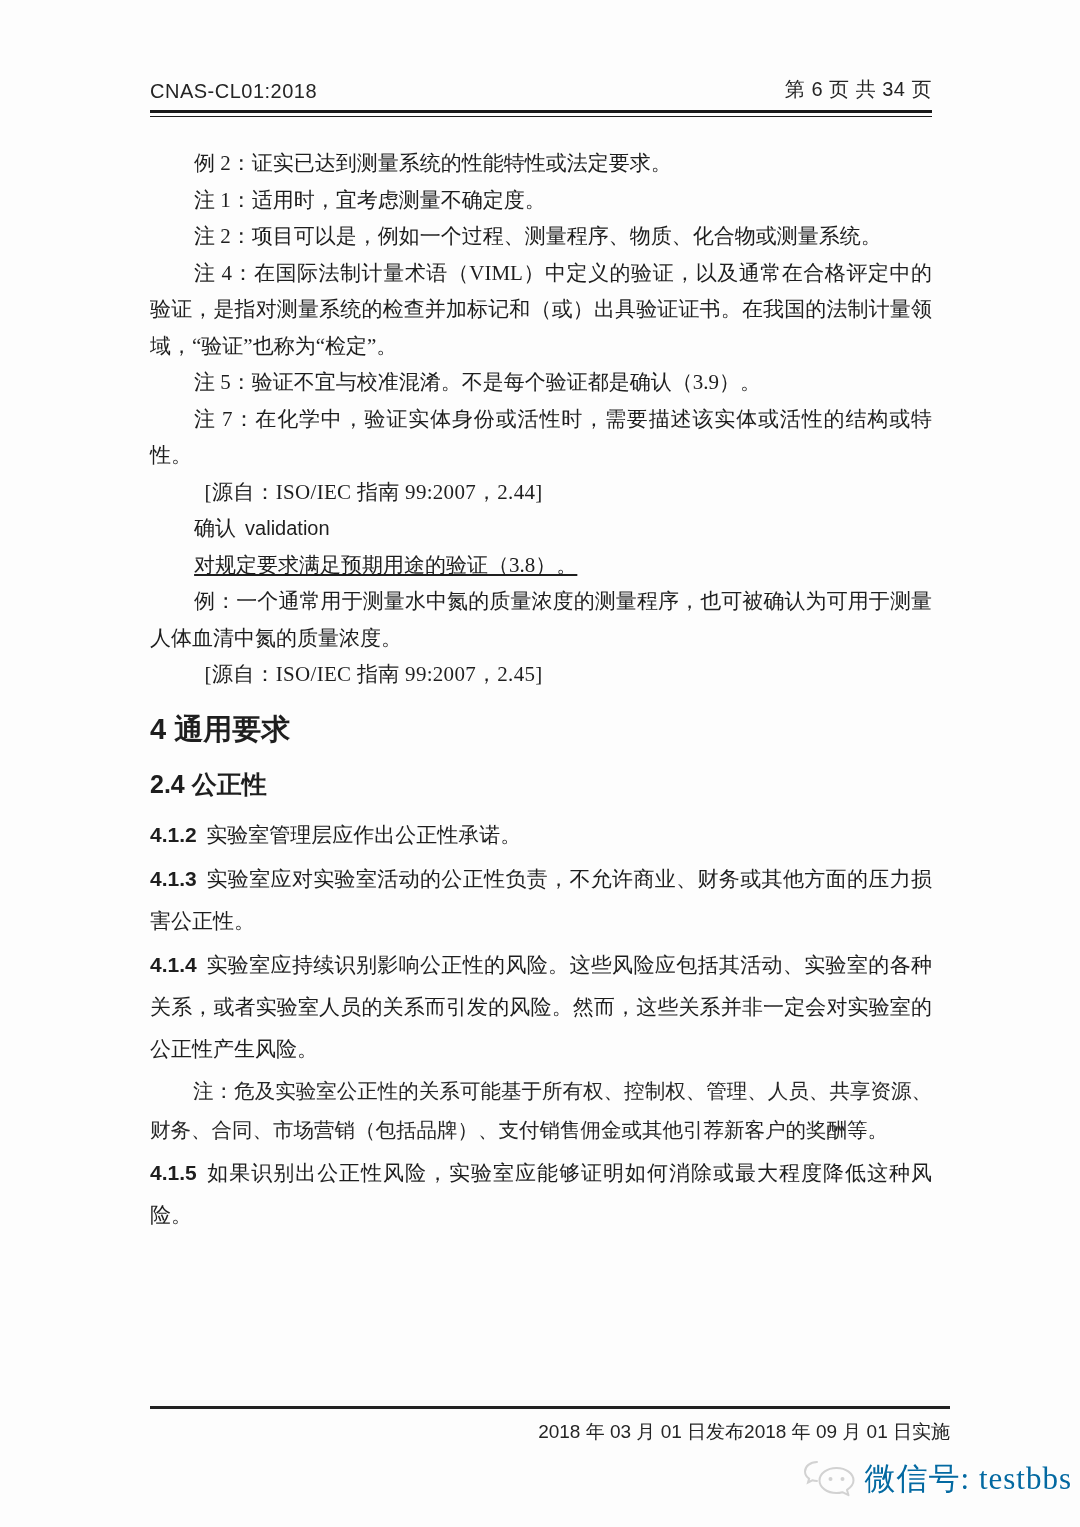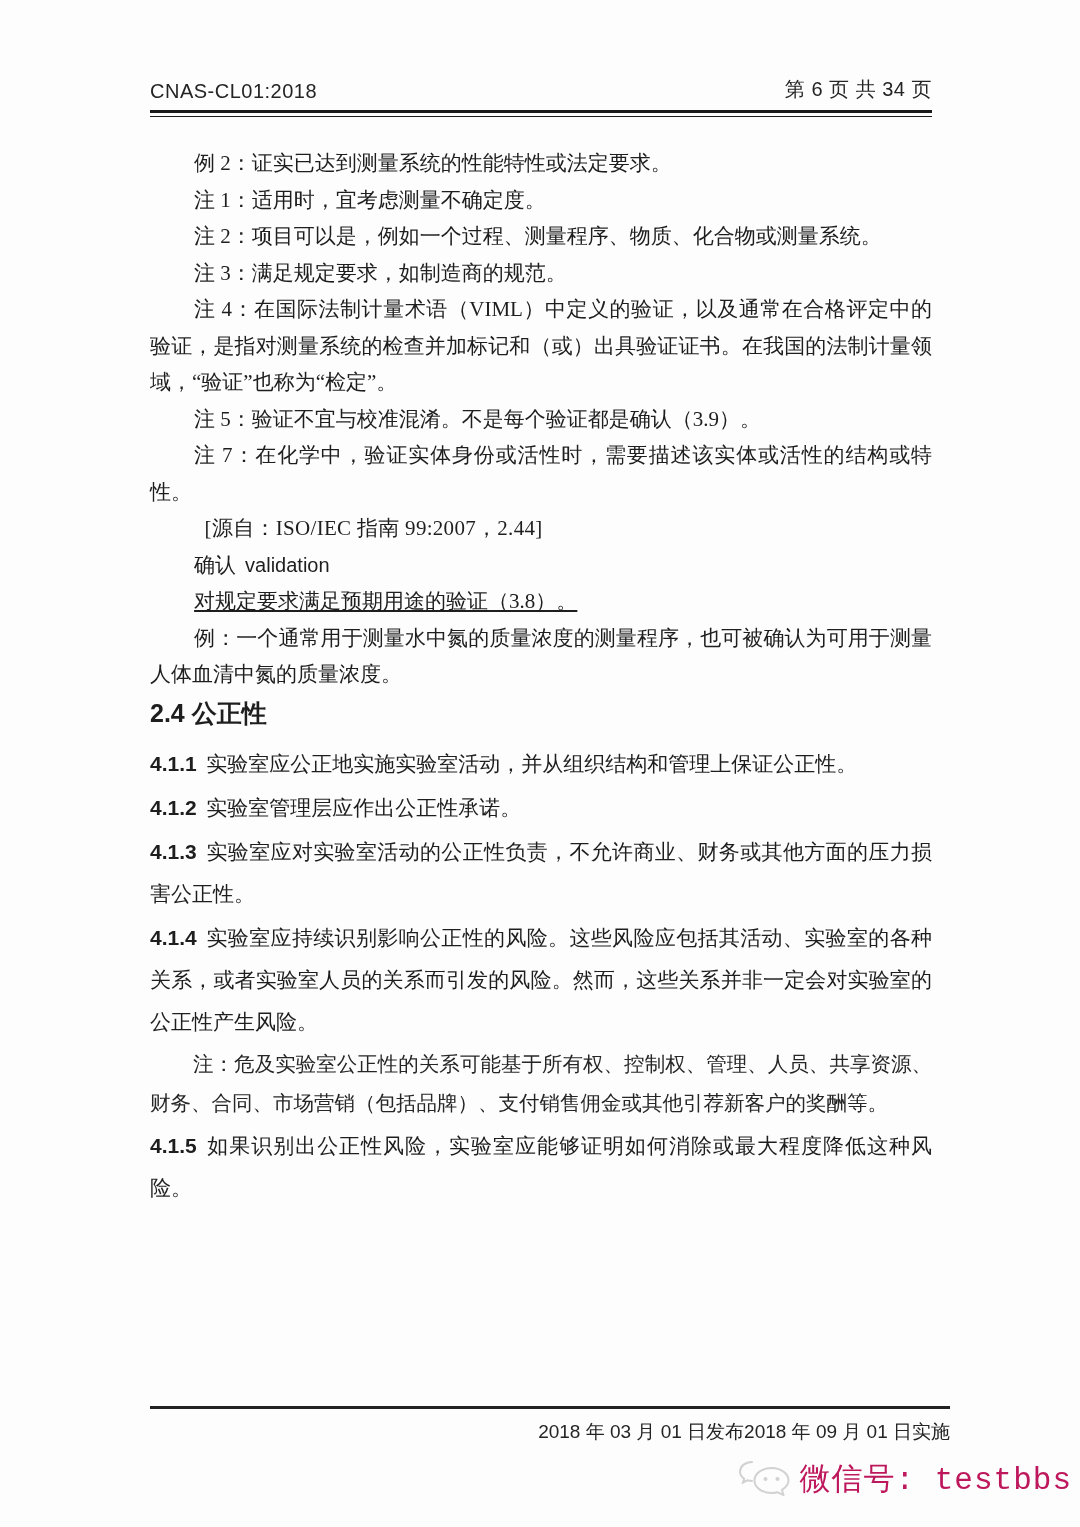--- a/index.html
+++ b/index.html
@@ -76,22 +76,22 @@
     border-top:3px solid #222;
     padding-top:10px;
     display:flex; justify-content:flex-end;
     font-size:19px; color:#242424;
     font-family:"Liberation Sans","DejaVu Sans",sans-serif;
   }
   
   .watermark {
     position:absolute; right:8px; top:1458px;
     display:flex; align-items:center; gap:8px;
-    color:#be185d;
-    font-family:Liberation Mono, monospace;
+    color:#0369a1;
+    font-family:Liberation Serif, serif;
     font-size:31px; letter-spacing:1px;
     text-shadow:1px 1px 0 #ffffff;
     user-select:none;
   }
   .wm-icon svg { display:block; }
 </style>
 </head>
 <body>
 
 <div class="page">
@@ -100,33 +100,33 @@
     <div class="hdr">
       <span>CNAS-CL01:2018</span>
       <span>第 6 页 共 34 页</span>
     </div>
     <div class="hdr-rule"></div>
 
     <div class="bodytext">
       <p class="para">例 2：证实已达到测量系统的性能特性或法定要求。</p>
       <p class="para">注 1：适用时，宜考虑测量不确定度。</p>
       <p class="para">注 2：项目可以是，例如一个过程、测量程序、物质、化合物或测量系统。</p>
-      <p class="para">注 3：满足规定要求，如制造商的规范。</p>
       <p class="para">注 4：在国际法制计量术语（VIML）中定义的验证，以及通常在合格评定中的验证，是指对测量系统的检查并加标记和（或）出具验证证书。在我国的法制计量领域，“验证”也称为“检定”。</p>
       <p class="para">注 5：验证不宜与校准混淆。不是每个验证都是确认（3.9）。</p>
       <p class="para">注 7：在化学中，验证实体身份或活性时，需要描述该实体或活性的结构或特性。</p>
       <p class="src">[源自：ISO/IEC 指南 99:2007，2.44]</p>
 
       <p class="term-line"><span>确认</span><span class="en">validation</span></p>
       <p class="def">对规定要求满足预期用途的验证（3.8）。</p>
       <p class="para">例：一个通常用于测量水中氮的质量浓度的测量程序，也可被确认为可用于测量人体血清中氮的质量浓度。</p>
+      <p class="src">[源自：ISO/IEC 指南 99:2007，2.45]</p>
 
+      <p class="h1">4 通用要求</p>
       <p class="h2">2.4 公正性</p>
 
-      <p class="clause"><span class="num">4.1.1</span><span>实验室应公正地实施实验室活动，并从组织结构和管理上保证公正性。</span></p>
       <p class="clause"><span class="num">4.1.2</span><span>实验室管理层应作出公正性承诺。</span></p>
       <p class="clause"><span class="num">4.1.3</span><span>实验室应对实验室活动的公正性负责，不允许商业、财务或其他方面的压力损害公正性。</span></p>
       <p class="clause"><span class="num">4.1.4</span><span>实验室应持续识别影响公正性的风险。这些风险应包括其活动、实验室的各种关系，或者实验室人员的关系而引发的风险。然而，这些关系并非一定会对实验室的公正性产生风险。</span></p>
       <p class="note4">注：危及实验室公正性的关系可能基于所有权、控制权、管理、人员、共享资源、财务、合同、市场营销（包括品牌）、支付销售佣金或其他引荐新客户的奖酬等。</p>
       <p class="clause"><span class="num">4.1.5</span><span>如果识别出公正性风险，实验室应能够证明如何消除或最大程度降低这种风险。</span></p>
     </div>
   </div>
 
   <div class="footer">
     <span>2018 年 03 月 01 日发布</span>

